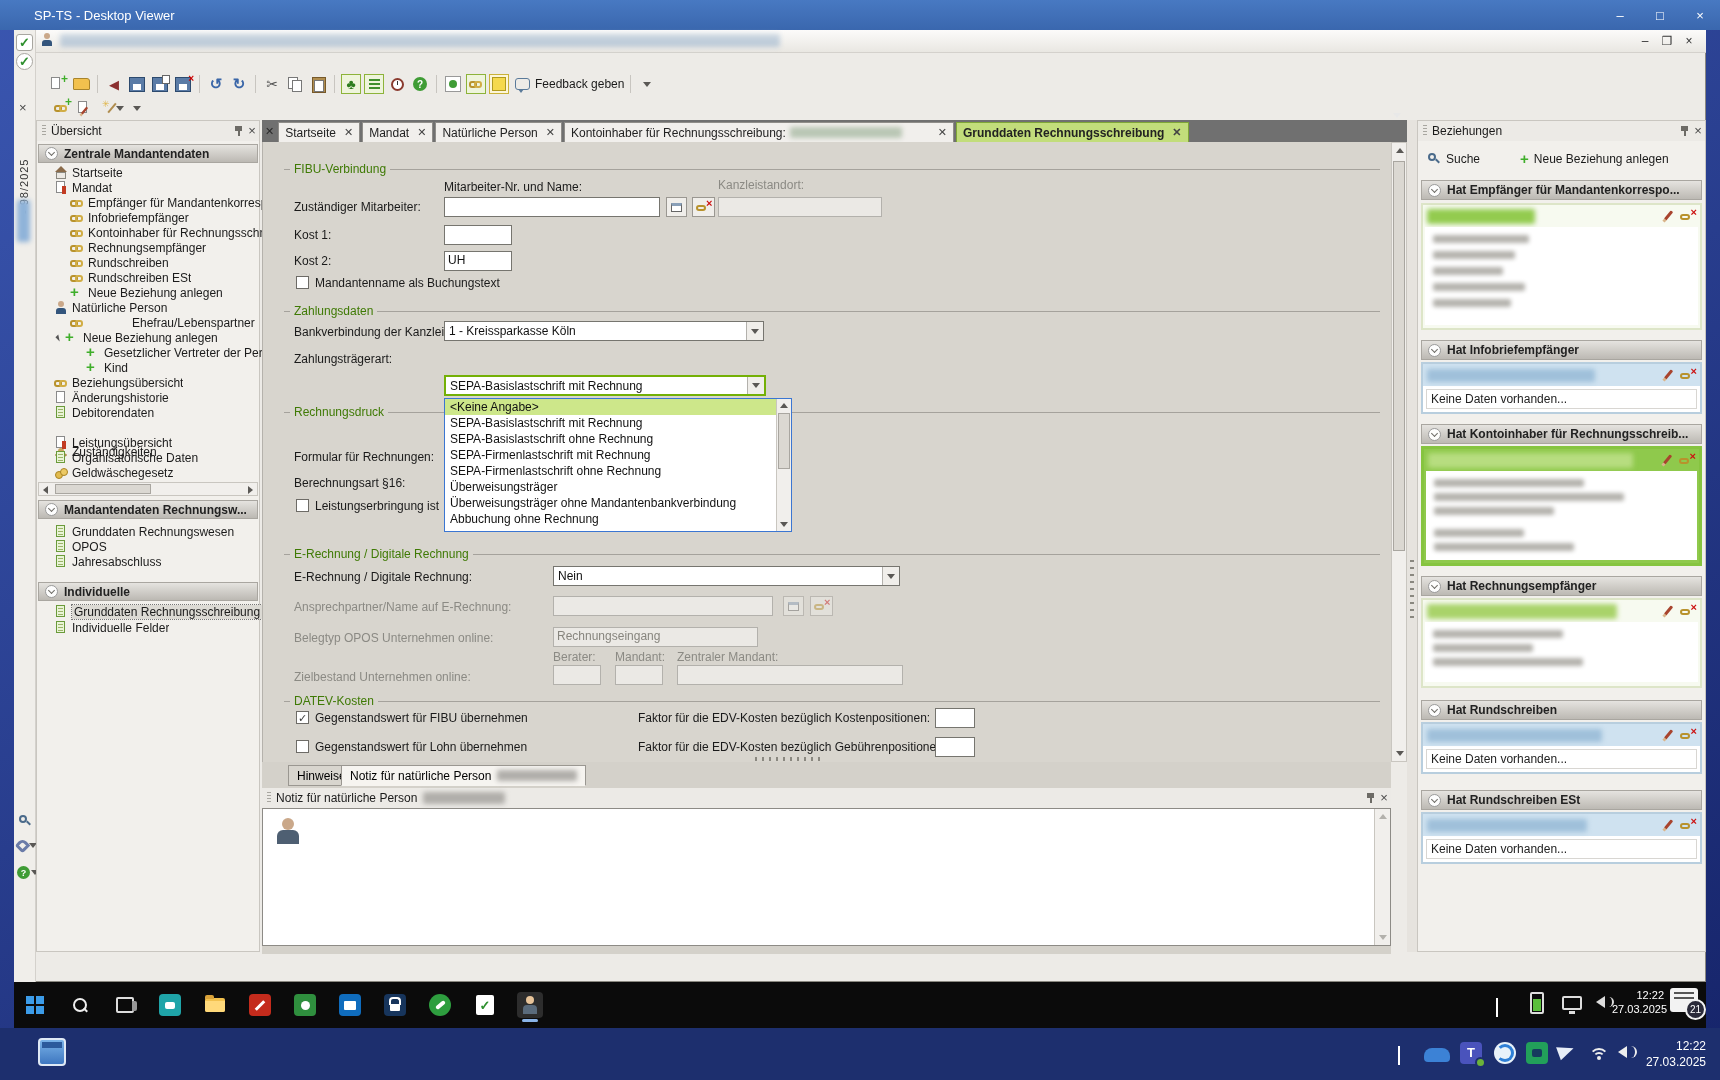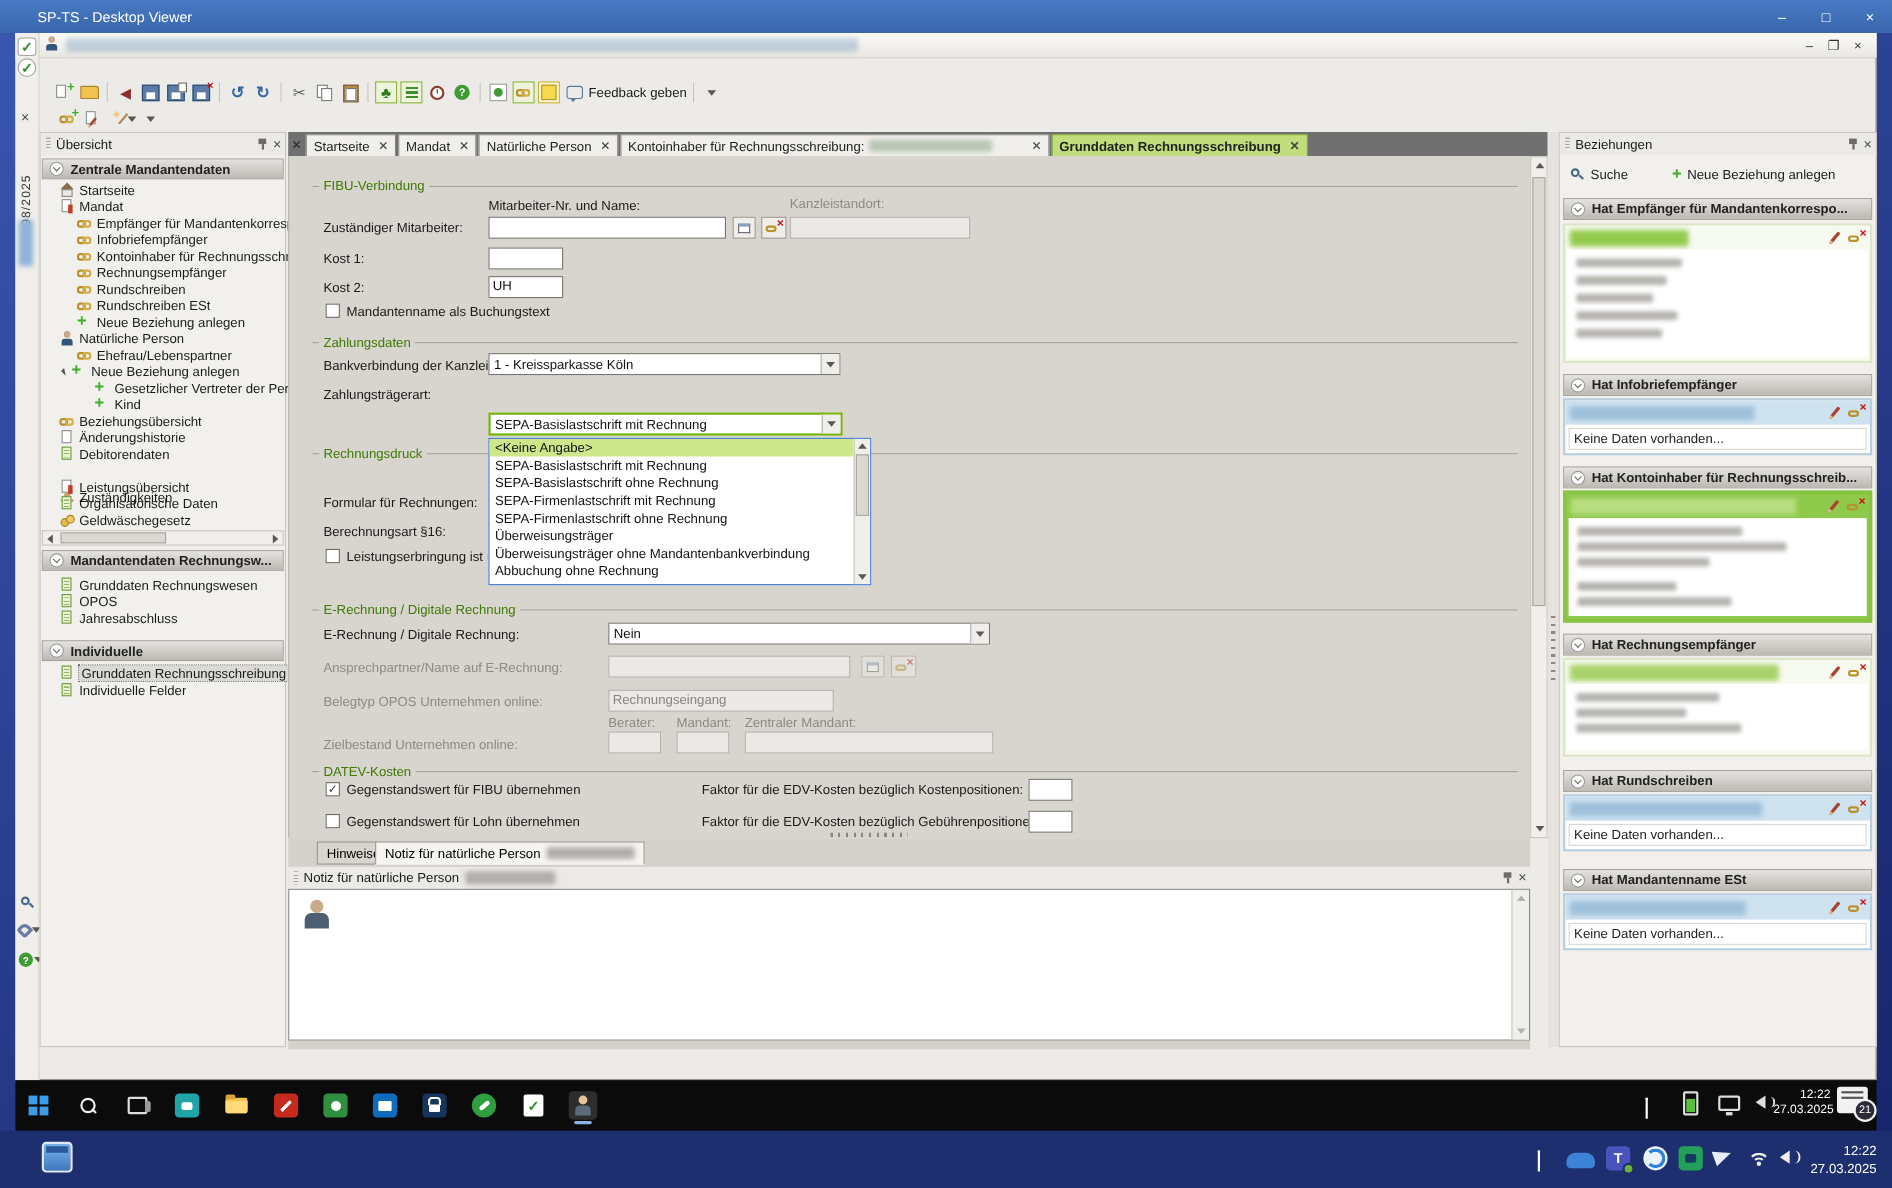--- a/index.html
+++ b/index.html
@@ -310,21 +310,21 @@
     </div>
   <div class="trow" style="top:285px;padding-left:30px;">
       <span class="ti ti-plus"></span>
       <span class="tl">Neue Beziehung anlegen</span>
     </div>
   <div class="trow" style="top:300px;">
       <span style="width:14px;flex:none;"></span>
       <span class="ti ti-person"></span>
       <span class="tl">Natürliche Person</span>
     </div>
-  <div class="trow" style="top:315px;padding-left:30px;">
+  <div class="trow" style="top:315px;padding-left:30px;gap:44px;">
       <span class="ti ti-chain"></span>
       <span class="tl">Ehefrau/Lebenspartner</span>
     </div>
   <div class="trow" style="top:330px;padding-left:16px;">
       <span class="exp"></span>
       <span class="ti ti-plus"></span>
       <span class="tl">Neue Beziehung anlegen</span>
     </div>
   <div class="trow" style="top:345px;padding-left:46px;">
       <span class="ti ti-plus"></span>
@@ -676,21 +676,21 @@
       <span class="blur" style="width:175px;height:13px;background:#9fc0da;"></span>
       <span style="flex:1"></span>
       <span class="i-pencil"></span>
       <span class="i-chx"></span>
     </div>
     <div class="nd">Keine Daten vorhanden...</div>
   </div>
 
   <div class="bhdr" style="top:790px;">
       <span class="chev"></span>
-      <span>Hat Mandantenname ESt</span>
+      <span>Hat Rundschreiben ESt</span>
     </div>
   <div class="bcard" style="top:812px;height:52px;border:2px solid #b8cede;">
     <div class="hd" style="background:#cfe2f0;">
       <span class="blur" style="width:160px;height:13px;background:#9fc0da;"></span>
       <span style="flex:1"></span>
       <span class="i-pencil"></span>
       <span class="i-chx"></span>
     </div>
     <div class="nd">Keine Daten vorhanden...</div>
   </div>

